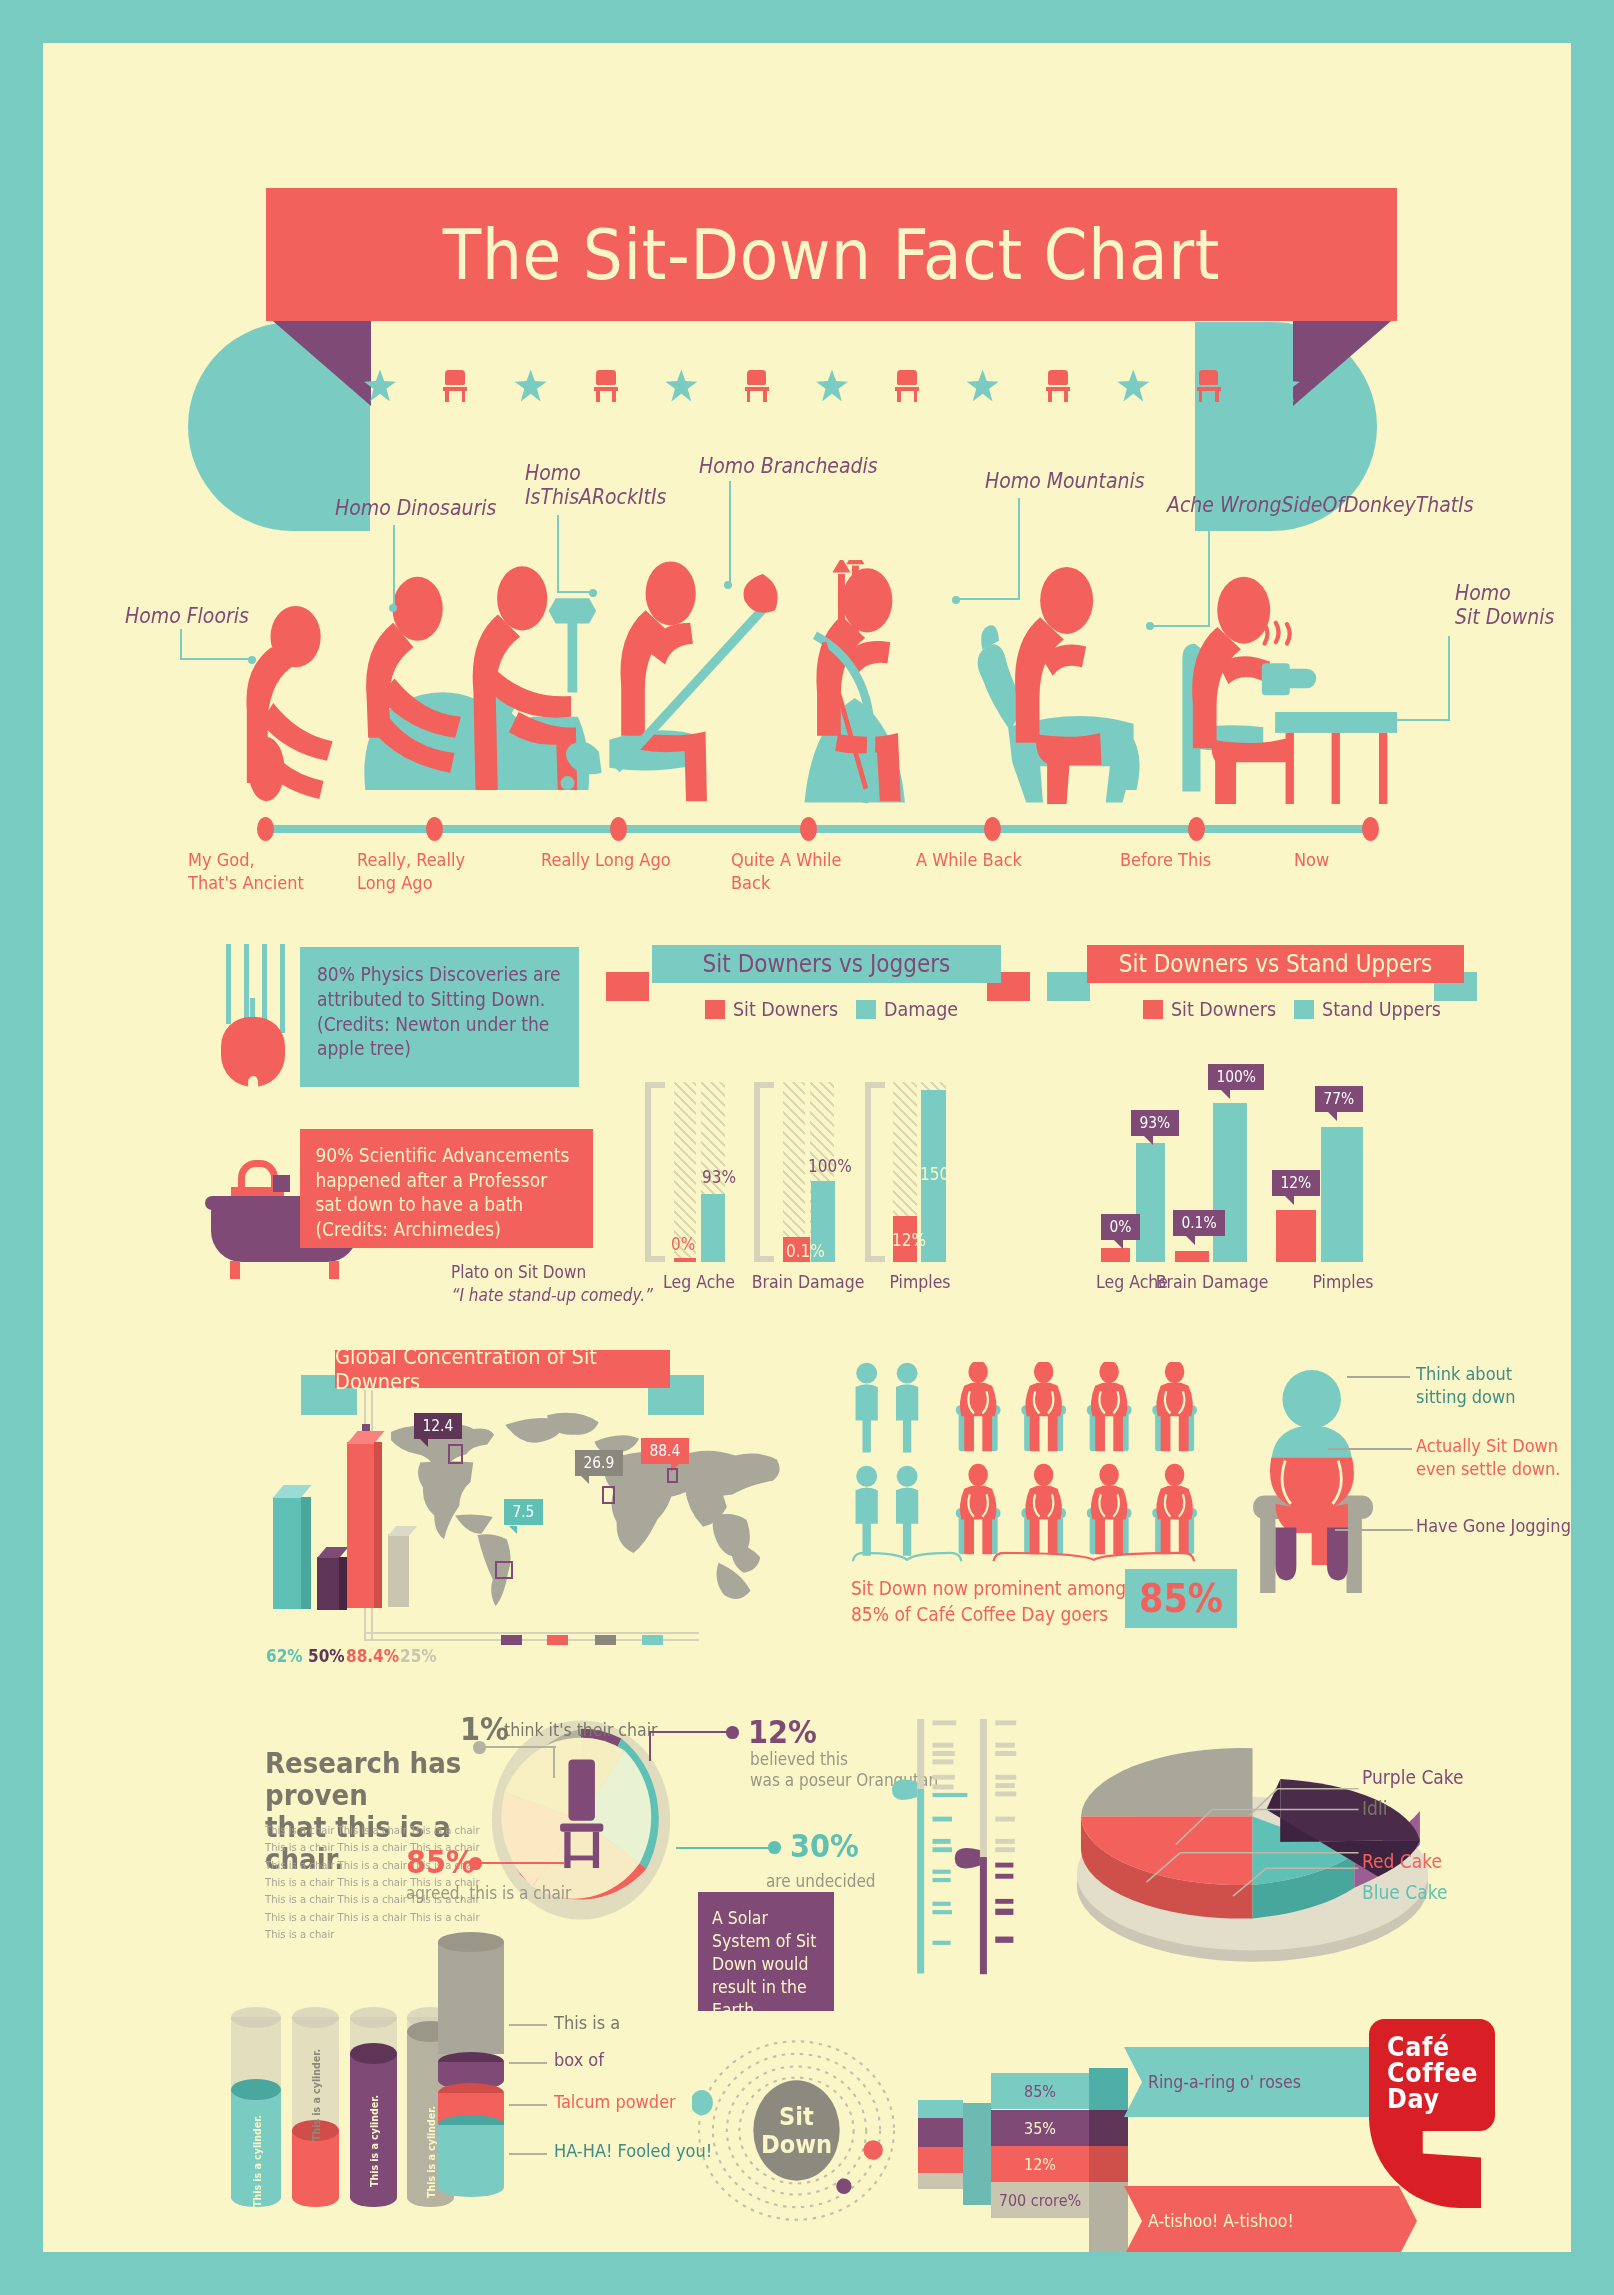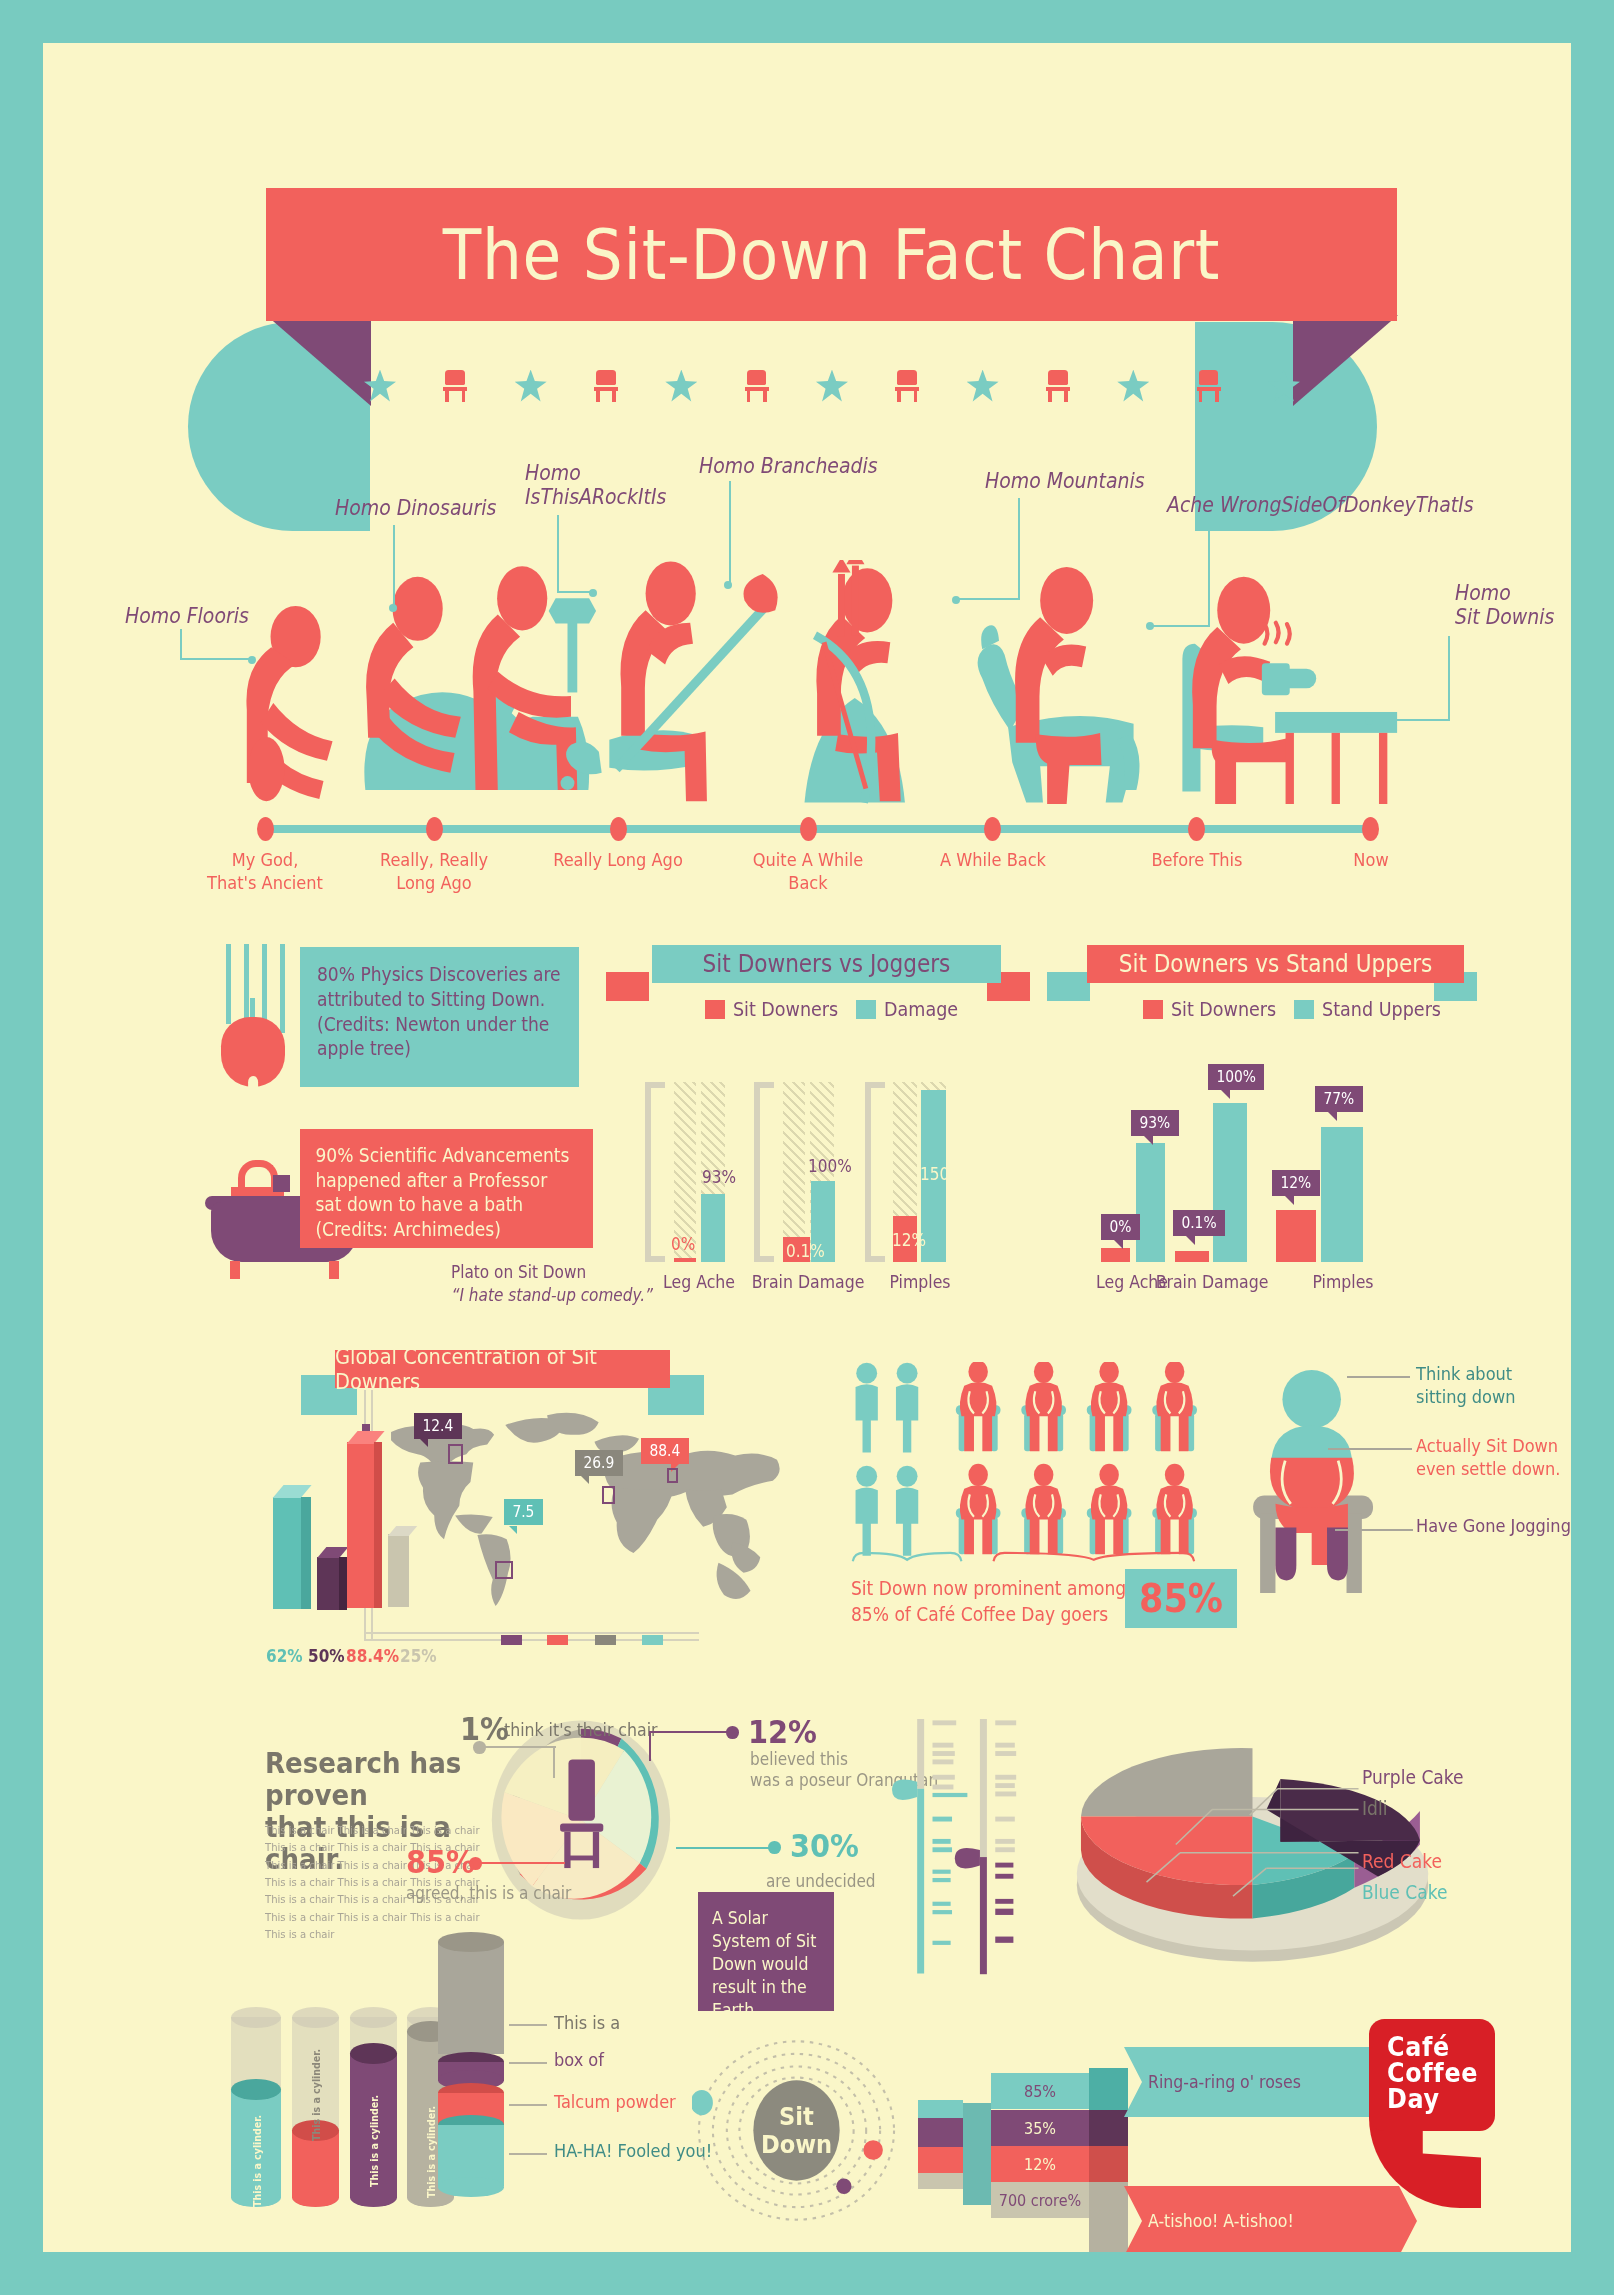--- a/index.html
+++ b/index.html
@@ -53,21 +53,21 @@
      font-family:"DejaVu Sans Condensed","Liberation Sans",sans-serif; line-height:1.12; white-space:pre-line;}
   .leader{ position:absolute; border-left:2.1px solid #7ACCC2; border-bottom:2.1px solid #7ACCC2;}
   .leader-r{ position:absolute; border-right:2.1px solid #7ACCC2; border-bottom:2.1px solid #7ACCC2;}
   .leaddot{ position:absolute; width:8.4px; height:8.4px; border-radius:50%; background:#7ACCC2;}
 
   .fig{ position:absolute; }
 
   
   #tl-line{ left:222px; top:782px; width:1107px; height:8.4px; background:#7ACCC2;}
   .tl-dot{ position:absolute; width:17px; height:24px; border-radius:50%; background:#F2615C; top:774px;}
-  .tl-lab{ position:absolute; top:806px; color:#F2615C; font-size:18px; width:154px; text-align:center;
+  .tl-lab{ position:absolute; top:806px; color:#F2615C; font-size:18px; width:154px; text-align:left;
      font-family:"DejaVu Sans Condensed","Liberation Sans",sans-serif; line-height:1.25; white-space:pre-line;}
 
   
   #fact1{ left:257px; top:904px; width:279px; height:140px; background:#7ACCC2; padding:15.4px 17px;
     color:#7F4A76; font-size:19px; line-height:1.3;
     font-family:"DejaVu Sans Condensed","Liberation Sans",sans-serif;}
   #fact2{ left:257px; top:1086px; width:293px; height:119px; background:#F2615C; padding:14px 15.4px;
     color:#FAF6C8; font-size:19px; line-height:1.3;
     font-family:"DejaVu Sans Condensed","Liberation Sans",sans-serif;}
   #plato{ left:384px; top:1218px; width:202px; color:#7F4A76; font-size:17px; line-height:1.35;

